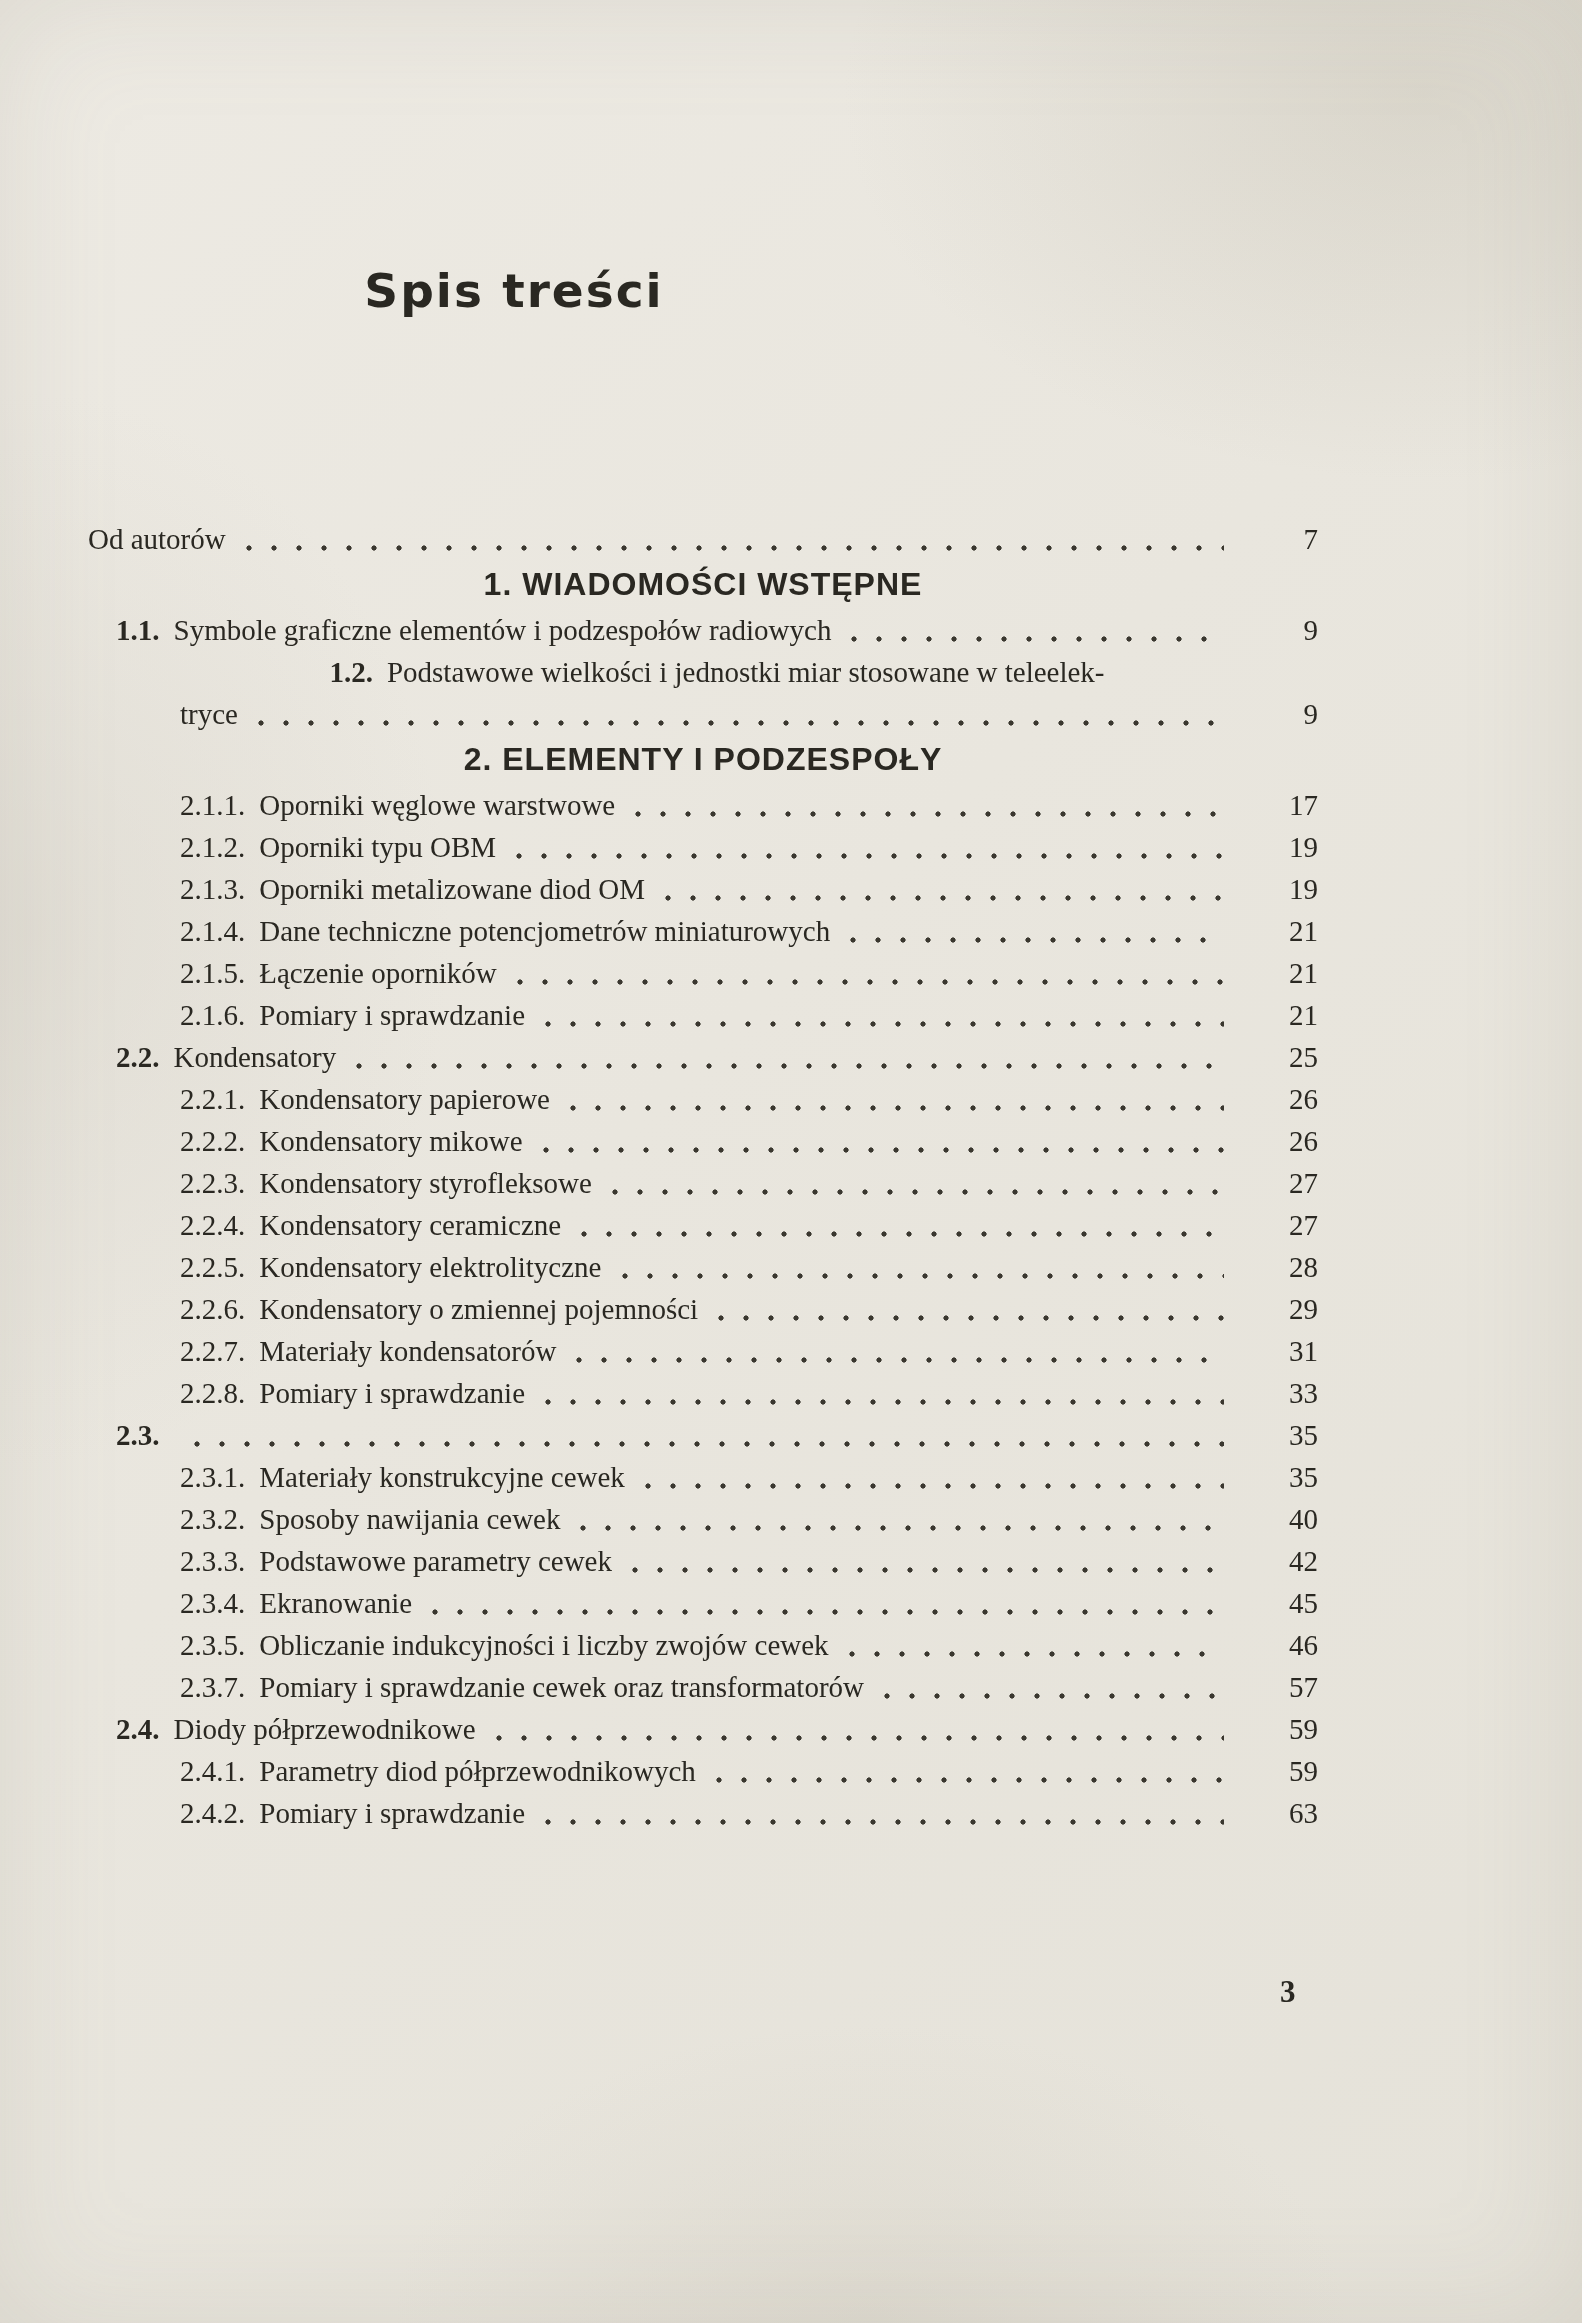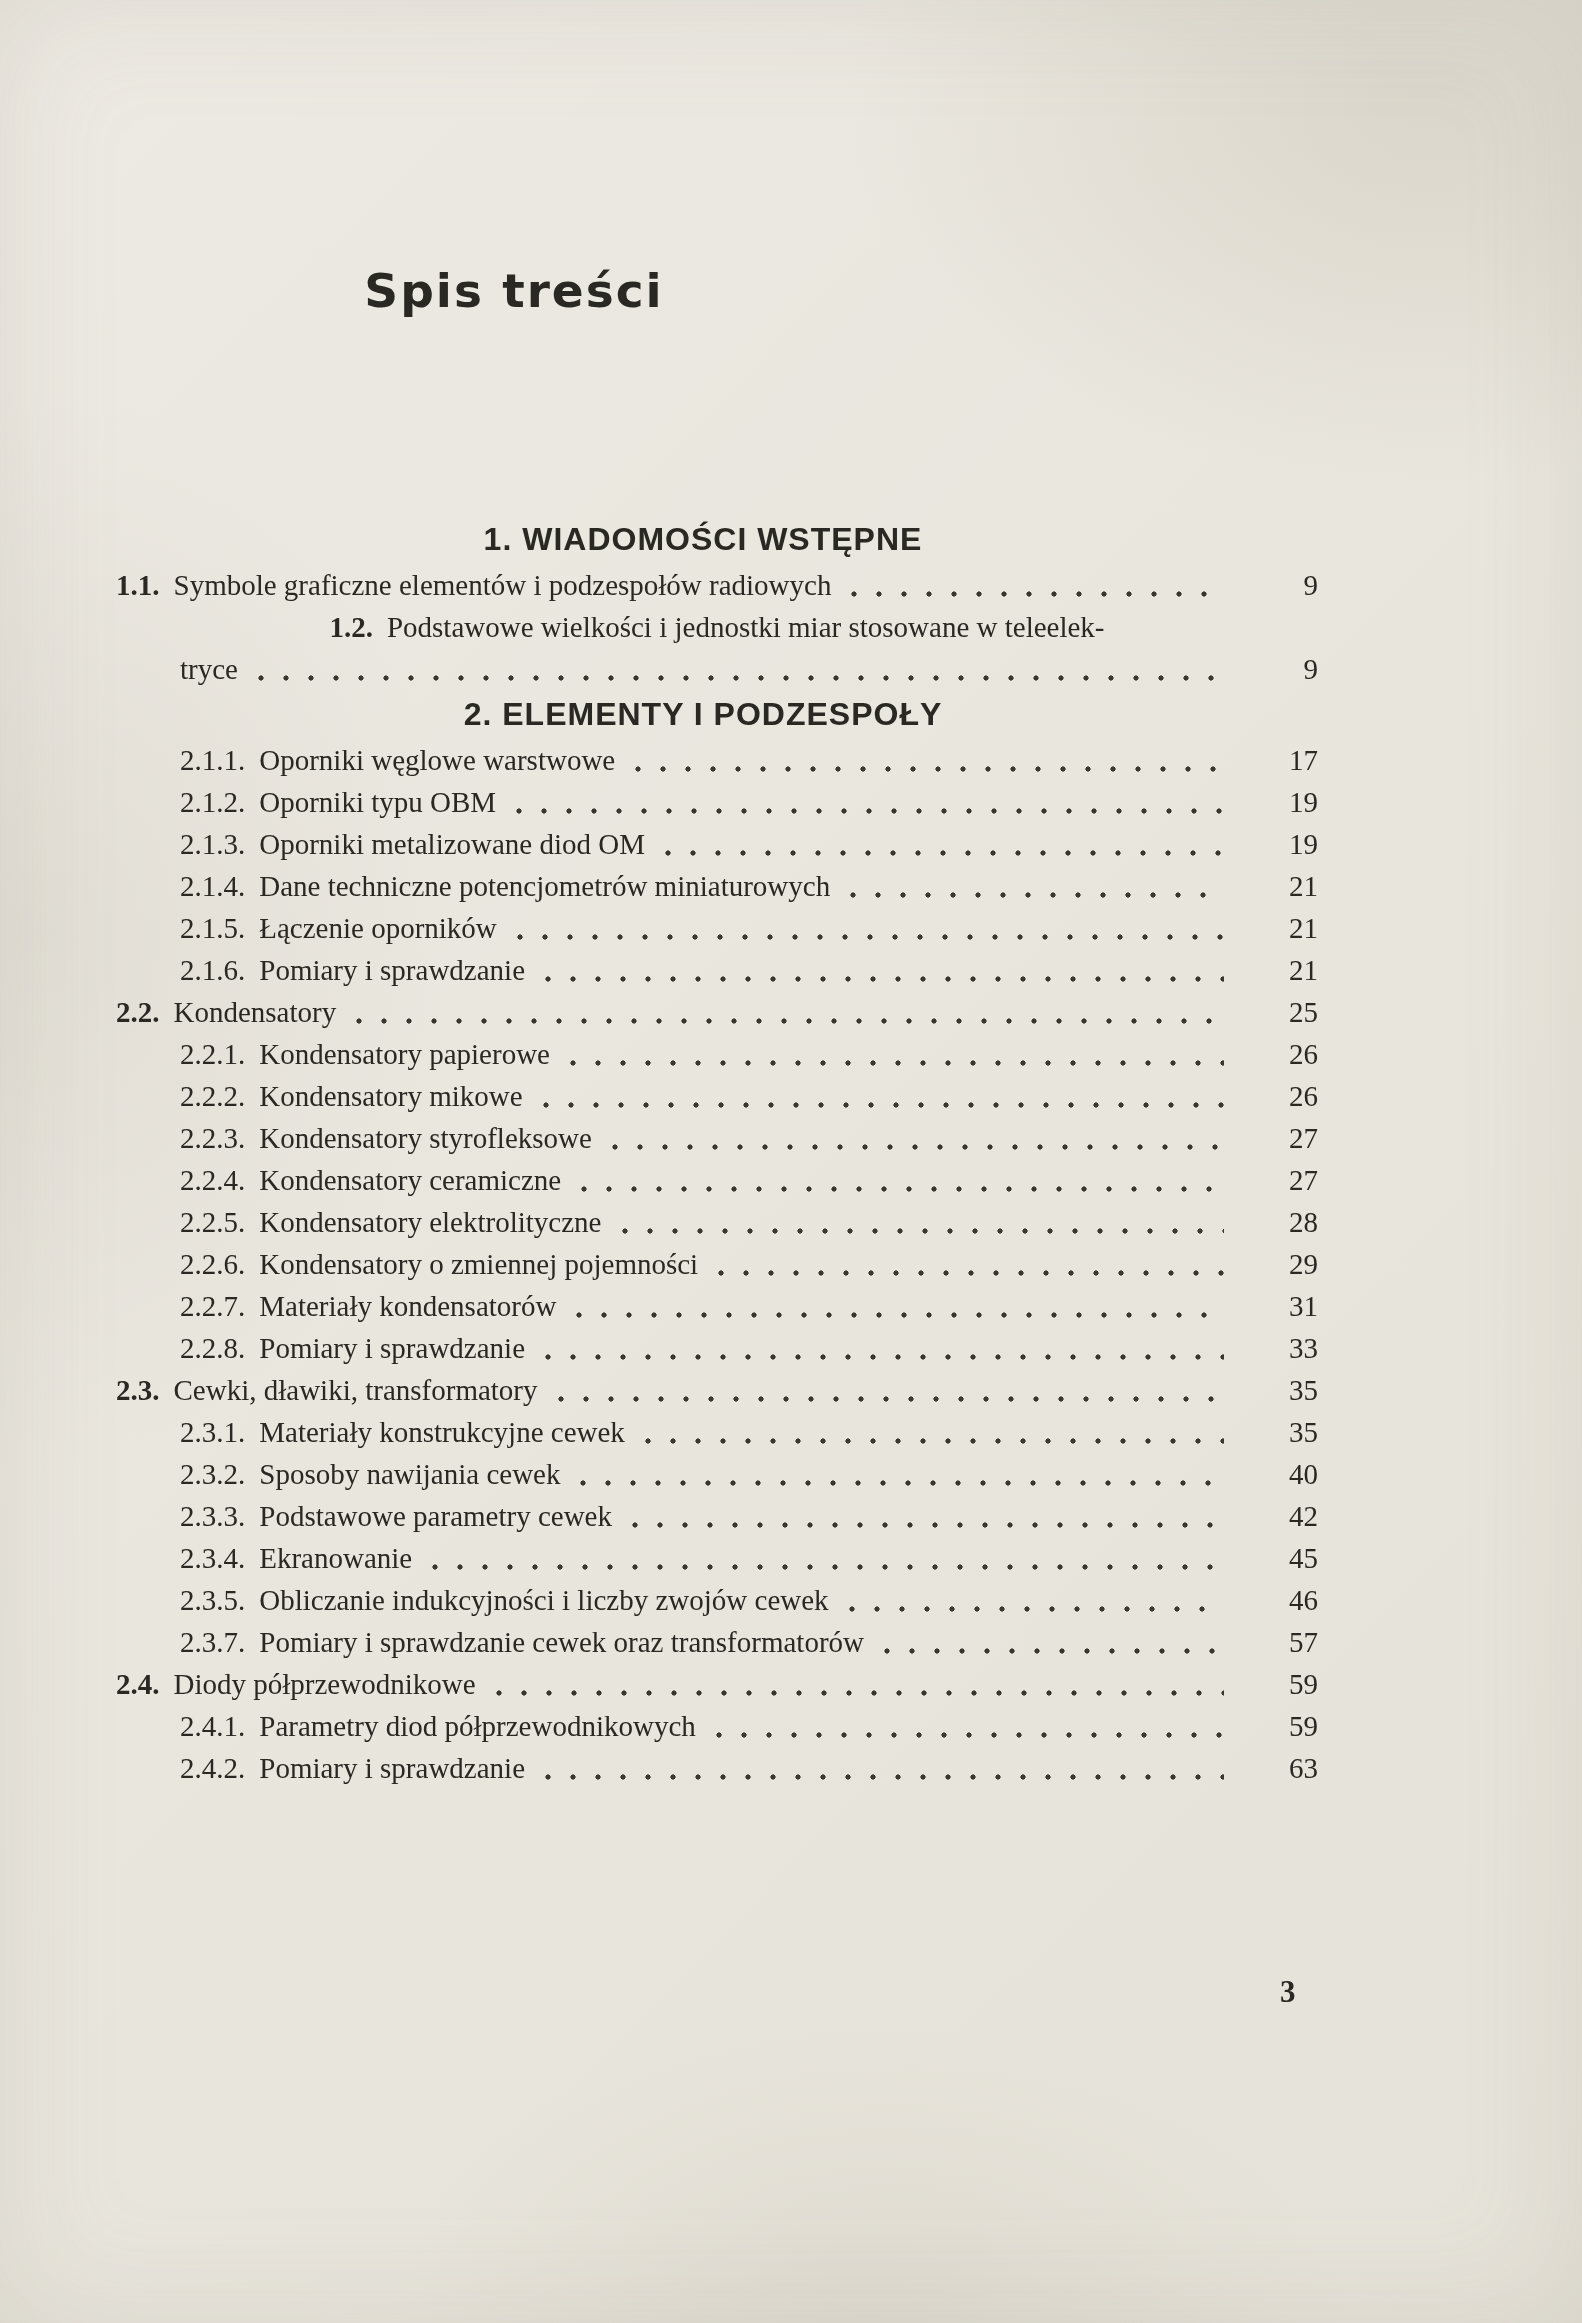--- a/index.html
+++ b/index.html
@@ -78,20 +78,25 @@
     font-size: 31px;
     font-weight: bold;
   }
 </style>
 </head>
 <body>
 
 <div class="paper">
   <h1 class="title">Spis treści</h1>
   <div class="toc" id="toc">
+      <div class="row lvl0">
+        <span class="lbl">Od autorów</span>
+        <span class="dots"></span>
+        <span class="pg">7</span>
+      </div>
       <div class="section-heading">1. WIADOMOŚCI WSTĘPNE</div>
       <div class="row lvl1">
         <span class="num b">1.1.</span>
         <span class="lbl">Symbole graficzne elementów i podzespołów radiowych</span>
         <span class="dots"></span>
         <span class="pg">9</span>
       </div>
       <div class="row lvl1">
         <span class="num b">1.2.</span>
         <span class="lbl">Podstawowe wielkości i jednostki miar stosowane w teleelek-</span>
@@ -187,21 +192,20 @@
         <span class="pg">31</span>
       </div>
       <div class="row lvl2">
         <span class="num">2.2.8.</span>
         <span class="lbl">Pomiary i sprawdzanie</span>
         <span class="dots"></span>
         <span class="pg">33</span>
       </div>
       <div class="row lvl1">
         <span class="num b">2.3.</span>
-        <span class="lbl">Cewki, dławiki, transformatory</span>
         <span class="dots"></span>
         <span class="pg">35</span>
       </div>
       <div class="row lvl2">
         <span class="num">2.3.1.</span>
         <span class="lbl">Materiały konstrukcyjne cewek</span>
         <span class="dots"></span>
         <span class="pg">35</span>
       </div>
       <div class="row lvl2">

